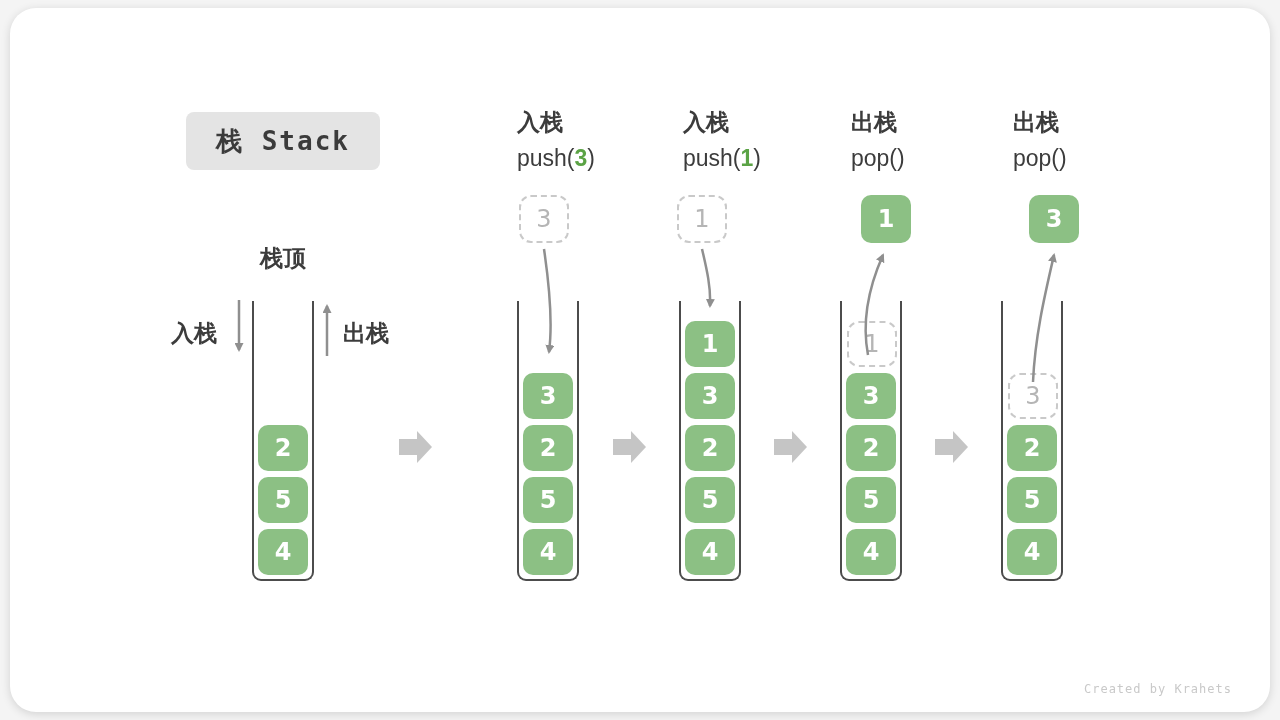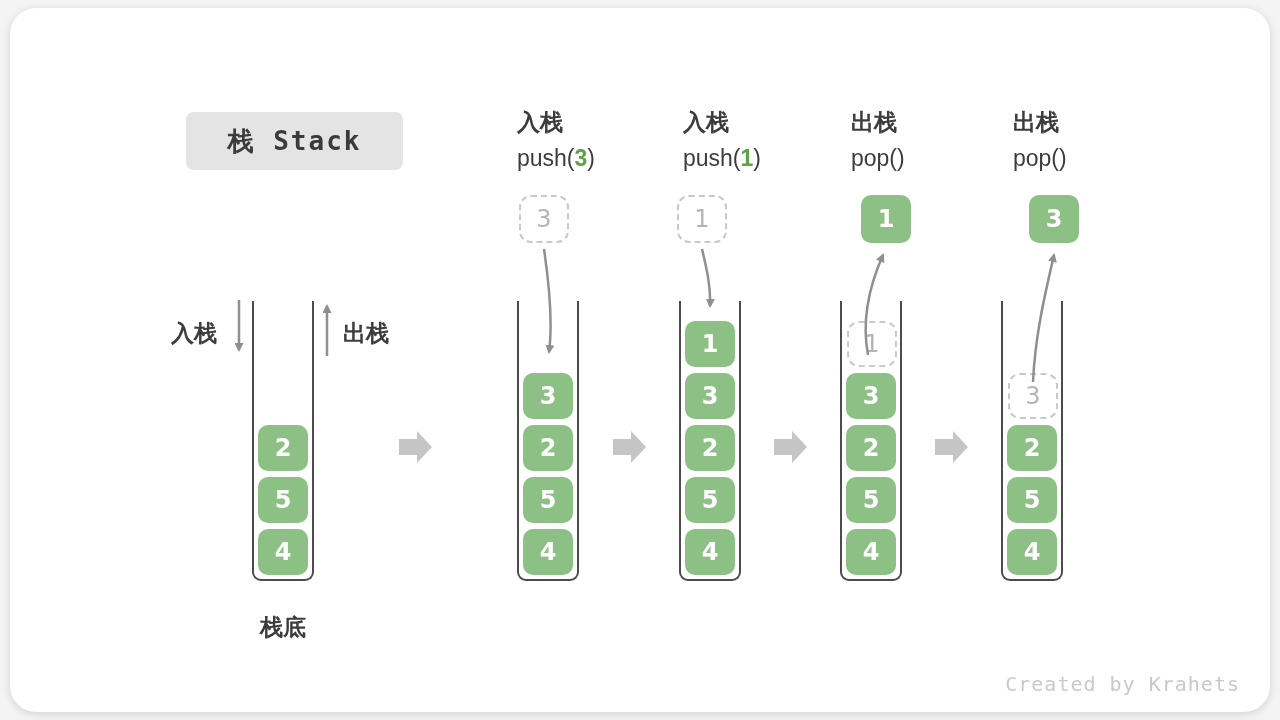--- a/index.html
+++ b/index.html
@@ -6,21 +6,21 @@
   .stage{
     position:relative;width:1280px;height:720px;overflow:hidden;
     font-family:"DejaVu Sans","Liberation Sans",sans-serif;color:#3c3c3c;
   }
   .card{
     position:absolute;left:10px;top:8px;width:1260px;height:704px;
     background:#ffffff;border-radius:26px;
     box-shadow:0 2px 10px rgba(0,0,0,0.14);
   }
   .title-box{
-    position:absolute;left:186px;top:112px;width:217px;height:58px;
+    position:absolute;left:186px;top:112px;width:194px;height:58px;
     background:#e4e4e4;border-radius:8px;
     display:flex;align-items:center;justify-content:center;
     font-family:"DejaVu Sans Mono","Liberation Mono",monospace;
     font-size:26px;font-weight:bold;color:#3b3b3b;letter-spacing:2px;
   }
   .zh-label{position:absolute;font-size:23px;font-weight:bold;color:#3c3c3c;text-align:center;}
   .op-header{position:absolute;top:104px;line-height:36px;font-size:23px;}
   .op-name{font-weight:600;color:#3c3c3c;}
   .op-code{font-family:Liberation Sans, sans-serif;color:#3c3c3c;}
   .op-arg{font-weight:bold;color:#5ba345;}
@@ -37,36 +37,36 @@
   }
   .cell.solid{background:#8cc084;color:#ffffff;}
   .cell.dashed{
     background:#ffffff;border:2px dashed #c9c9c9;color:#b5b5b5;
     width:46px;height:42px;border-radius:12px;font-weight:normal;
   }
   .float-cell{top:195px;height:48px;}
   .float-cell.dashed{height:44px;}
   .svg-overlay{position:absolute;left:0;top:0;pointer-events:none;}
   .watermark{
-    position:absolute;right:40px;bottom:24px;
+    position:absolute;right:48px;bottom:24px;
     font-family:"DejaVu Sans Mono","Liberation Mono",monospace;
-    font-size:20px;color:#c9c9c9;letter-spacing:1px;
+    font-size:12px;color:#c9c9c9;letter-spacing:1px;
   }
 </style>
 </head>
 <body>
 
 <div class="stage">
   <div class="card"></div>
 
   <div class="title-box">
     <span>栈 Stack</span>
   </div>
 
-  <div class="zh-label" style="left:213px;top:612px;width:140px;">栈底</div>
+  <div class="zh-label" style="left:213px;top:243px;width:140px;">栈顶</div>
   <div class="zh-label" style="left:168px;top:318px;width:52px;">入栈</div>
   <div class="zh-label" style="left:340px;top:318px;width:52px;">出栈</div>
 
   <div class="op-header" style="left:517px;">
     <div class="op-name">入栈</div>
     <div class="op-code"><span>push(</span><span class="op-arg">3</span><span>)</span></div>
   </div>
   <div class="op-header" style="left:683px;">
     <div class="op-name">入栈</div>
     <div class="op-code"><span>push(</span><span class="op-arg">1</span><span>)</span></div>

